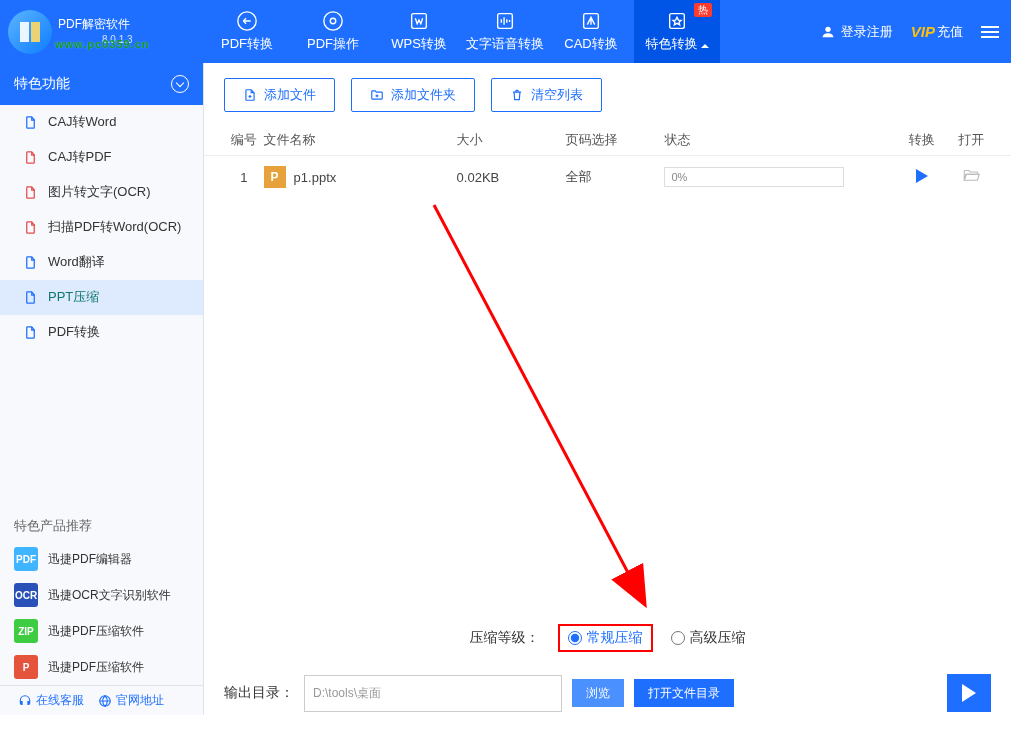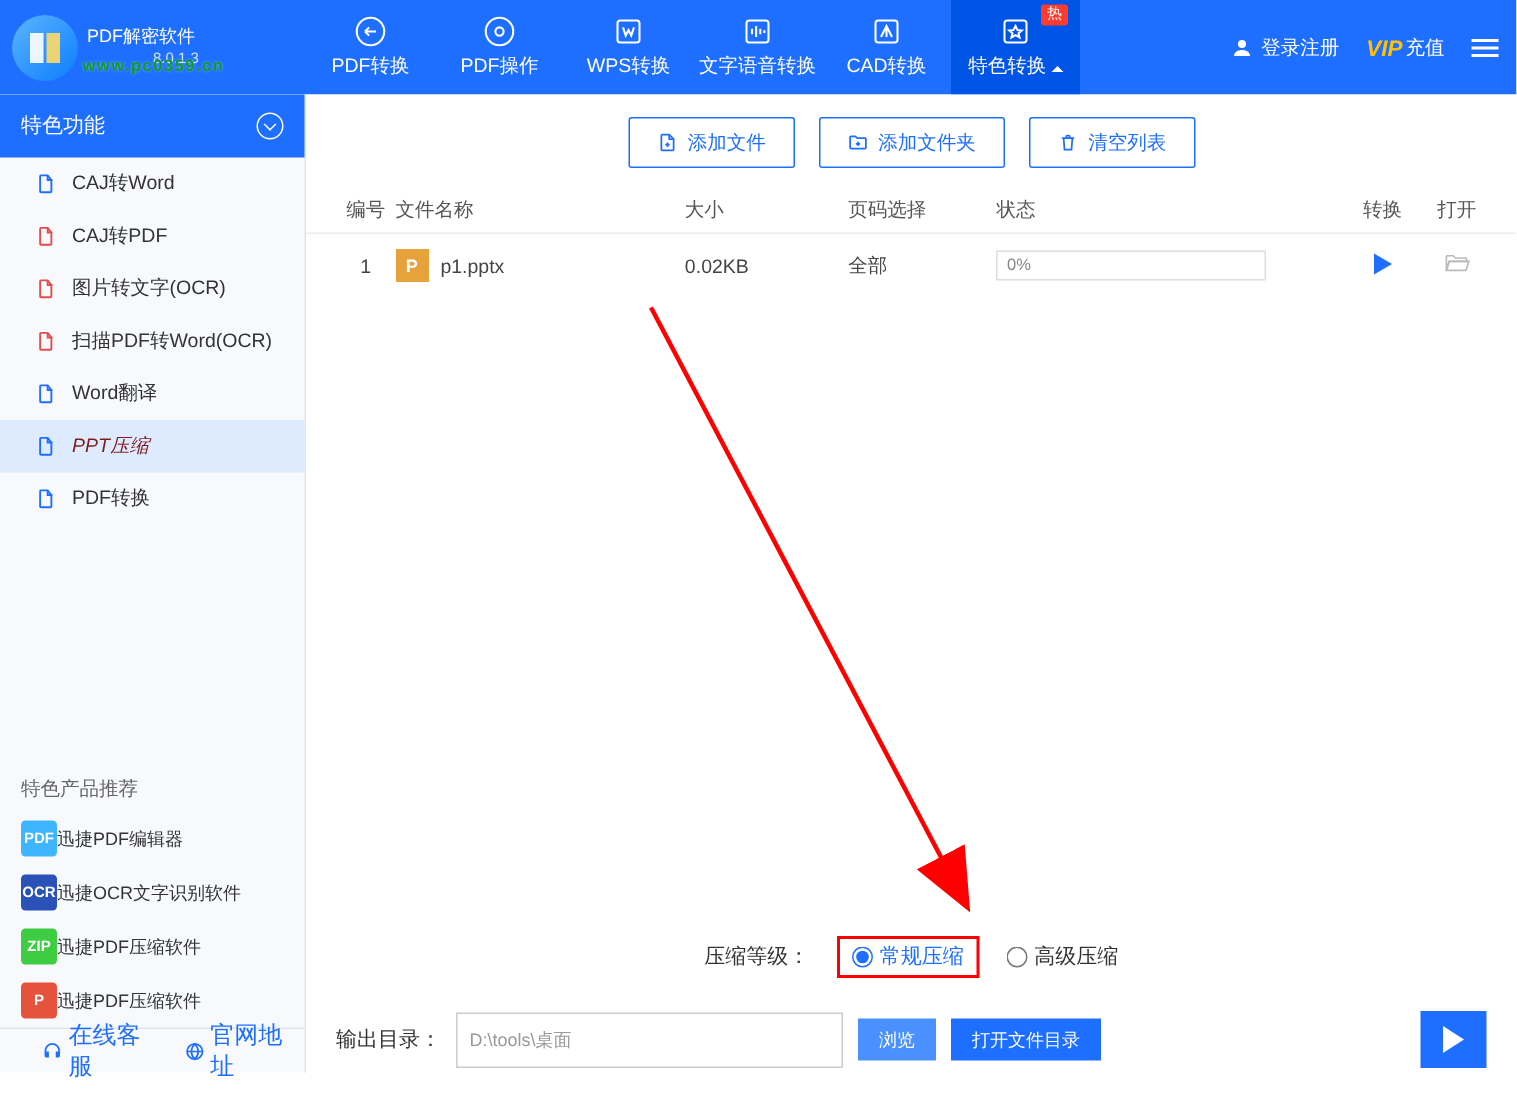--- a/index.html
+++ b/index.html
@@ -15,47 +15,47 @@
 .watermark { position:absolute; left:55px; top:38px; font-size:11px; color:#0B9D27; font-weight:bold; letter-spacing:1px; text-shadow:0 0 2px rgba(255,255,255,.4); }
 
 .header-tabs { display:flex; height:100%; }
 .htab { width: 86px; height:100%; display:flex; flex-direction:column; align-items:center; justify-content:center; gap:3px; font-size:13px; cursor:pointer; position:relative; }
 .htab.active { background:#0054E6; }
 .htab .arrow-up { width:0; height:0; border-left:4px solid transparent; border-right:4px solid transparent; border-bottom:4px solid #fff; display:inline-block; margin-left:3px; }
 .hot-badge { position:absolute; top:3px; right:8px; background:#FF3B30; color:#fff; font-size:10px; padding:0 4px; border-radius:2px; height:14px; line-height:14px; }
 
 .header-right { margin-left:auto; display:flex; align-items:center; gap:18px; padding-right:12px; }
 .login { display:flex; align-items:center; gap:5px; font-size:13px; cursor:pointer; }
-.vip { color:#FFC107; font-weight:bold; font-style:italic; font-size:15px; display:flex; align-items:flex-end; cursor:pointer; }
+.vip { color:#FFC107; font-weight:bold; font-style:italic; font-size:15px; display:flex; align-items:center; cursor:pointer; }
 .vip .cz { color:#fff; font-weight:normal; font-style:normal; font-size:13px; margin-left:2px; }
 .menu-icon { width:18px; display:flex; flex-direction:column; gap:3px; cursor:pointer; }
 .menu-icon span { height:2px; background:#fff; }
 
 
 .sidebar { position:absolute; left:0; top:63px; width:204px; bottom:17px; background:#F7F9FC; border-right:1px solid #E0E4EA; display:flex; flex-direction:column; }
 .sidebar-heading { background:#1E6FFF; color:#fff; height:42px; display:flex; align-items:center; padding:0 14px; font-size:14px; justify-content:space-between; }
 .sidebar-heading .chev { width:18px; height:18px; border:1.5px solid #fff; border-radius:50%; display:flex; align-items:center; justify-content:center; }
 .sidebar-heading .chev::after { content:''; width:5px; height:5px; border-right:1.5px solid #fff; border-bottom:1.5px solid #fff; transform:rotate(45deg); margin-top:-2px; }
 
 .side-list { }
 .side-item { height:35px; display:flex; align-items:center; gap:10px; padding-left:22px; cursor:pointer; font-size:13px; color:#333; border-bottom:1px solid transparent; }
-.side-item.active { background:#DEEBFF; color:#7f1d1d;font-style:italic; }
+.side-item.active { background:#DEEBFF; color:#0f766e; }
 .side-item .ic { width:16px; height:16px; display:flex; align-items:center; justify-content:center; }
 
 .promo-section { margin-top:auto; margin-bottom:0; }
 .promo-heading { padding:10px 14px 6px; font-size:13px; color:#666; }
-.promo-item { height:36px; display:flex; align-items:center; padding-left:14px; font-size:12px; cursor:pointer; }
+.promo-item { height:36px; display:flex; align-items:center; gap:10px; padding-left:14px; font-size:12px; cursor:pointer; }
 .promo-item .pi { width:24px; height:24px; border-radius:3px; display:flex; align-items:center; justify-content:center; color:#fff; font-size:10px; font-weight:bold; }
-.bottom-links { height:30px; border-top:1px solid #E0E4EA; display:flex; align-items:center; font-size:16px; gap:14px; padding-left:28px; color:#1E6FFF; }
+.bottom-links { height:30px; border-top:1px solid #E0E4EA; display:flex; align-items:center; font-size:12px; gap:14px; padding-left:18px; color:#1E6FFF; }
 .bottom-links span { display:flex; align-items:center; gap:4px; cursor:pointer; }
 .watermark2 { position:absolute; left:40px; bottom:50px; color:rgba(30,111,255,.18); font-size:34px; font-weight:bold; letter-spacing:4px; pointer-events:none; }
 
 
 .main { position:absolute; left:204px; top:63px; right:0; bottom:0; background:#fff; }
-.toolbar-row { padding:15px 20px 12px; display:flex; gap:16px;justify-content:center; }
+.toolbar-row { padding:15px 20px 12px; display:flex; gap:16px; }
 .obtn { height:34px; padding:0 18px; border:1px solid #1E6FFF; color:#1E6FFF; background:#fff; display:flex; align-items:center; gap:7px; font-size:13px; cursor:pointer; border-radius:2px; }
 
 .table-head { height:32px; display:flex; align-items:center; padding:0 20px; border-bottom:1px solid #EEE; font-size:13px; color:#555; }
 .table-row { height:42px; display:flex; align-items:center; padding:0 20px; font-size:13px; color:#444; }
 .col-num { width:40px; text-align:center; }
 .col-name { width:195px; display:flex; align-items:center; gap:8px; }
 .file-p { width:22px; height:22px; background:#E8A23B; color:#fff; display:flex; align-items:center; justify-content:center; font-weight:bold; font-size:12px; }
 .col-size { width:110px; }
 .col-page { width:100px; }
 .col-status { width:230px; }

